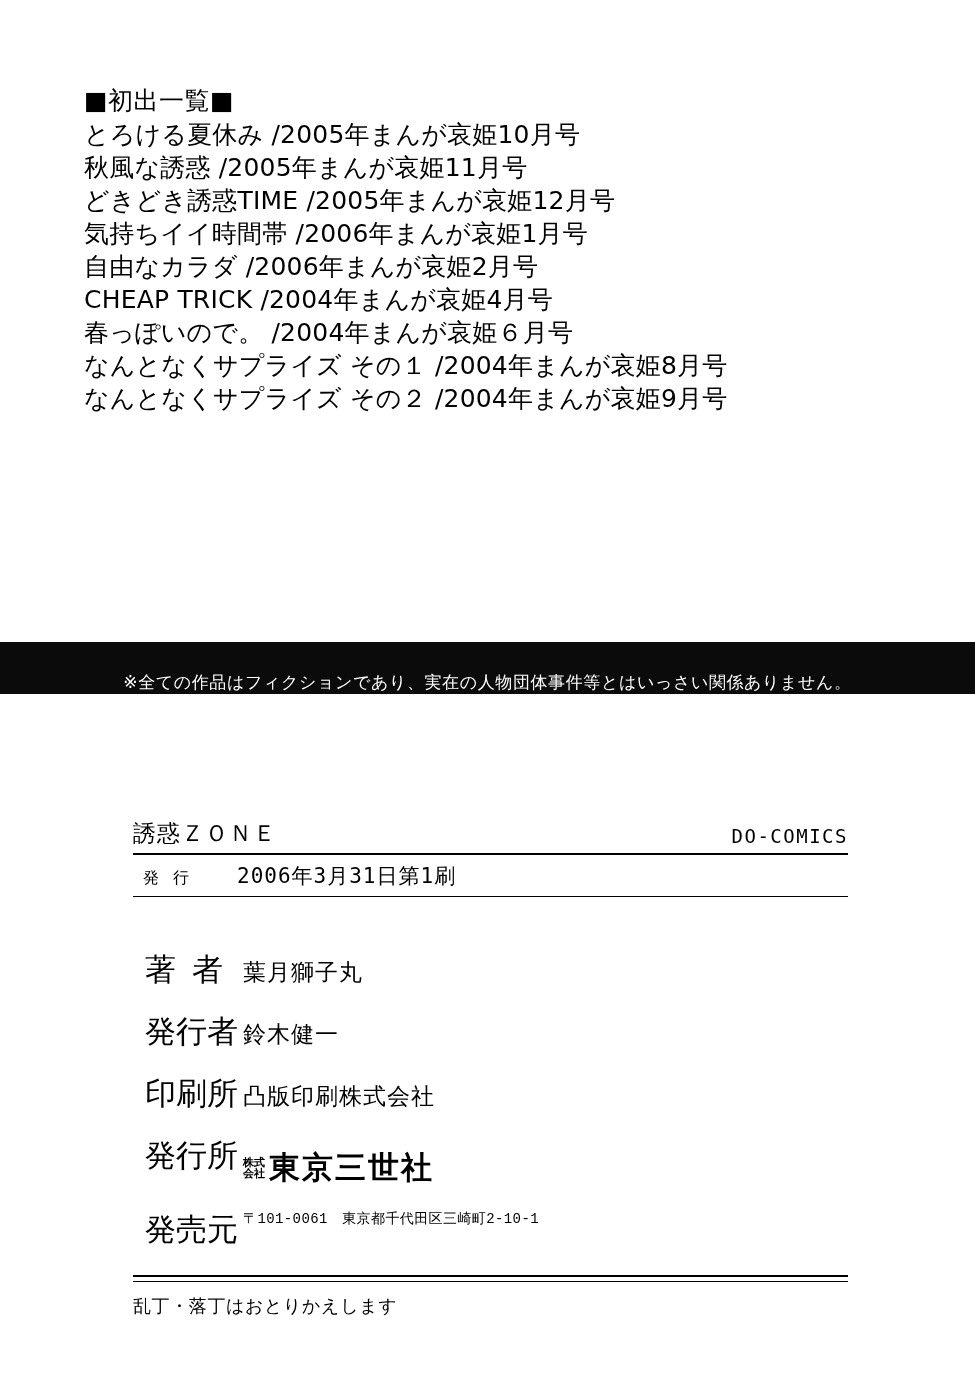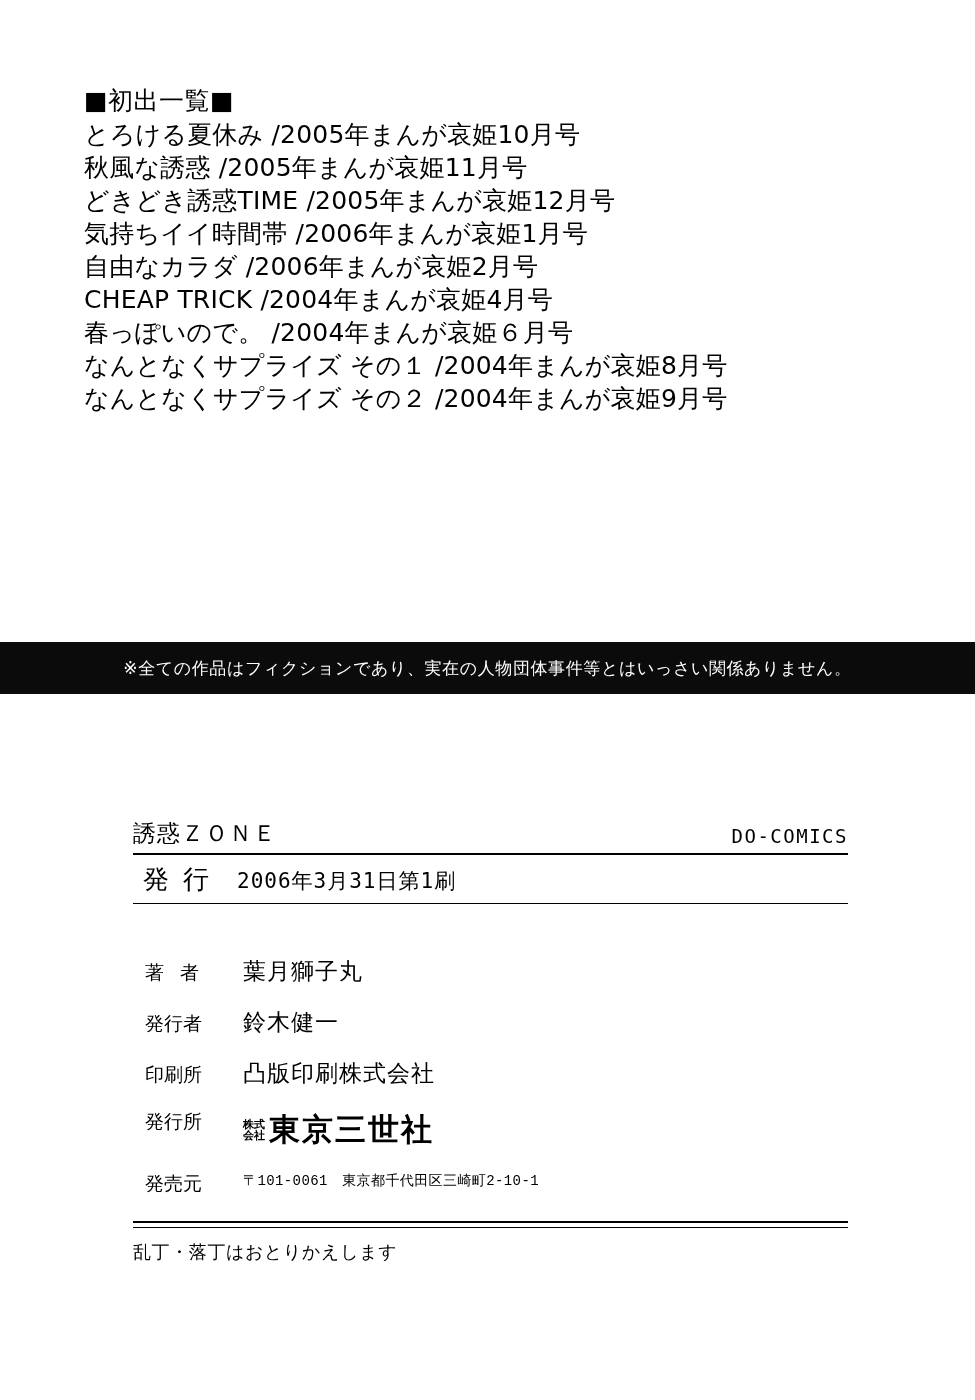--- a/index.html
+++ b/index.html
@@ -44,21 +44,21 @@
 
   
   .disclaimer-band {
     position: absolute;
     left: 0;
     top: 642px;
     width: 975px;
     height: 52px;
     background: #0b0b0b;
     display: flex;
-    align-items: center;
+    align-items: flex-end;
     justify-content: center;
   }
   .disclaimer-text {
     color: #ffffff;
     font-size: 17px;
     letter-spacing: 0.6px;
     white-space: nowrap;
   }
 
   
@@ -96,21 +96,21 @@
   }
 
   .pub-row {
     display: flex;
     align-items: baseline;
     padding: 7px 0 6px 0;
   }
   .pub-label {
     width: 104px;
     flex: 0 0 104px;
-    font-size: 26px;
+    font-size: 16px;
     letter-spacing: 0.5px;
     text-align: left;
     padding-left: 10px;
     box-sizing: border-box;
   }
   .pub-label.spaced {
     letter-spacing: 14px;
   }
   .pub-value {
     font-size: 21px;
@@ -123,21 +123,21 @@
     margin-top: 52px;
   }
   .info-row {
     display: flex;
     align-items: baseline;
     margin-bottom: 20px;
   }
   .info-label {
     width: 110px;
     flex: 0 0 110px;
-    font-size: 19px;
+    font-size: 31px;
     padding-left: 12px;
     box-sizing: border-box;
     white-space: nowrap;
   }
   .info-label.spaced {
     letter-spacing: 16px;
   }
   .info-value {
     font-size: 23px;
     letter-spacing: 1px;

